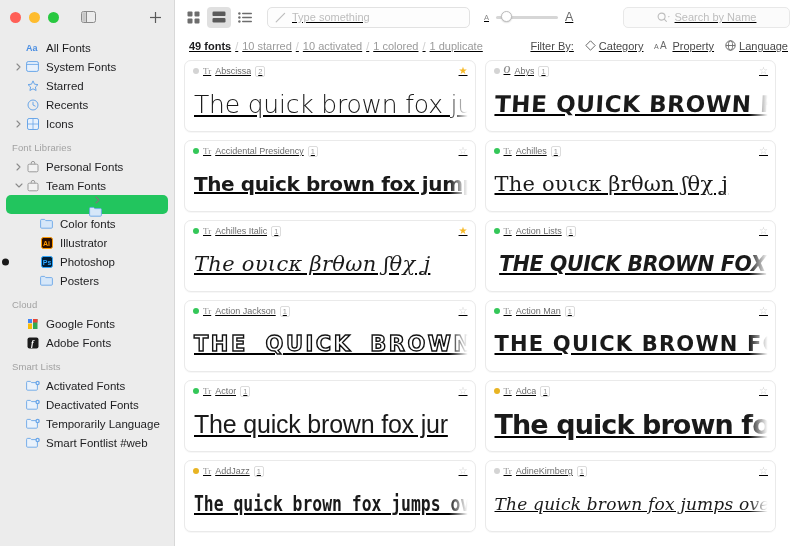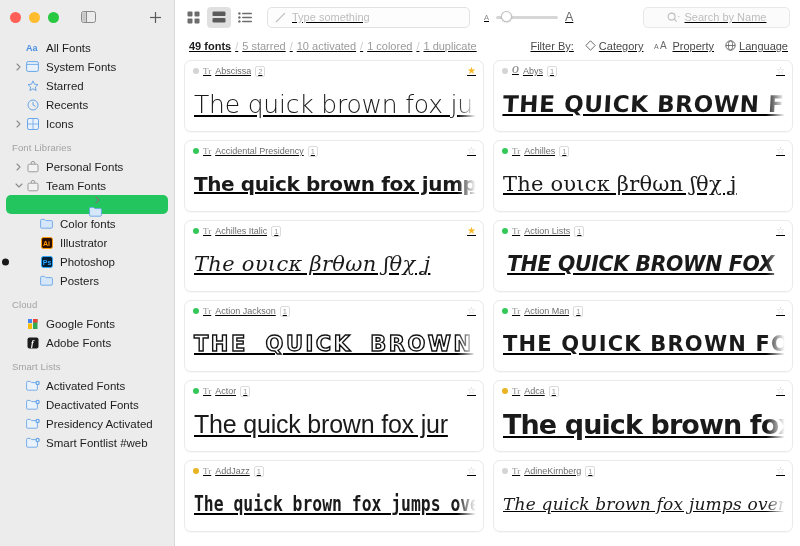--- a/index.html
+++ b/index.html
@@ -96,21 +96,21 @@
     width: 62px; height: 3px; background: #d6d6d6; border-radius: 2px;
     position: relative;
   }
   #slider-thumb {
     position: absolute; left: 5px; top: -4.5px;
     width: 11px; height: 11px; border-radius: 50%;
     background: #fff; border: 1px solid #bdbdbd;
     box-shadow: 0 0.5px 1.5px rgba(0,0,0,.22);
   }
   #search-field {
-    margin-left: auto; width: 147px; height: 21px;
+    margin-left: auto; width: 167px; height: 21px;
     border: 1px solid #e8e8e8; border-radius: 5px; background: #fbfbfb;
     display: flex; align-items: center; justify-content: center; gap: 4px;
   }
   #search-placeholder { font-size: 11px; color: #bdbdbd; }
 
   #subbar {
     height: 24px; flex: 0 0 24px; display: flex; align-items: center;
     padding: 0 12px 0 14px; font-size: 11px; color: #9b9b9b;
   }
   #counts { display: flex; white-space: nowrap; }
@@ -119,21 +119,21 @@
   #filters { margin-left: auto; display: flex; align-items: center; gap: 11px; }
   #filter-label { color: #4a4a4a; font-size: 11px; }
   .filter-chip {
     display: flex; align-items: flex-start; gap: 3px;
     font-size: 11px; color: #4a4a4a; white-space: nowrap;
   }
 
   
   #grid-scroll {
     flex: 1 1 auto; overflow: hidden; position: relative;
-    background: #fff; padding: 2px 7px 0 9px;
+    background: #fff; padding: 2px 24px 0 9px;
   }
   #grid { display: grid; grid-template-columns: 1fr 1fr; gap: 8px 9px; }
   .card {
     background: #fff; border: 1px solid #eaeaea; border-radius: 7px;
     height: 72px; position: relative; overflow: hidden;
     box-shadow: 0 0.5px 1px rgba(0,0,0,.035);
   }
   .card-head {
     display: flex; align-items: center; height: 17px;
     padding: 3px 7px 0 8px; gap: 4px;
@@ -415,21 +415,21 @@
 
       <div class="nav-item">
         <span class="chev spacer"></span>
         <span class="nav-ico">
           <svg width="14" height="11" viewBox="0 0 14 11">
               <path d="M0.6 2.4 a1 1 0 0 1 1-1 H4.3 L5.5 2.6 H10.4 a1 1 0 0 1 1 1 V9.2 a1 1 0 0 1-1 1 H1.6 a1 1 0 0 1-1-1 Z" fill="#eaf2fb" stroke="#6aa6e8" stroke-width="0.9"></path>
               <circle cx="11.6" cy="3" r="2.2" fill="#6aa6e8"></circle>
               <path d="M10.7 3 h1.8 M11.6 2.1 v1.8" stroke="#fff" stroke-width="0.8"></path>
             </svg>
         </span>
-        <span class="nav-label">Presidency Activated</span>
+        <span class="nav-label">Temporarily Language</span>
       </div>
 
 
       <div class="nav-item">
         <span class="chev spacer"></span>
         <span class="nav-ico">
           <svg width="14" height="11" viewBox="0 0 14 11">
               <path d="M0.6 2.4 a1 1 0 0 1 1-1 H4.3 L5.5 2.6 H10.4 a1 1 0 0 1 1 1 V9.2 a1 1 0 0 1-1 1 H1.6 a1 1 0 0 1-1-1 Z" fill="#eaf2fb" stroke="#6aa6e8" stroke-width="0.9"></path>
               <circle cx="11.6" cy="3" r="2.2" fill="#6aa6e8"></circle>
               <path d="M10.7 3 h1.8 M11.6 2.1 v1.8" stroke="#fff" stroke-width="0.8"></path>
@@ -497,21 +497,21 @@
           </svg>
         </span>
         <span id="search-placeholder">Search by Name</span>
       </div>
     </div>
 
     <div id="subbar">
       <div id="counts">
         <span class="strong">49 fonts</span>
         <span class="sep">/</span>
-        <span>5 starred</span>
+        <span>10 starred</span>
         <span class="sep">/</span>
         <span>10 activated</span>
         <span class="sep">/</span>
         <span>1 colored</span>
         <span class="sep">/</span>
         <span>1 duplicate</span>
       </div>
       <div id="filters">
         <span id="filter-label">Filter By:</span>
         <span class="filter-chip">

